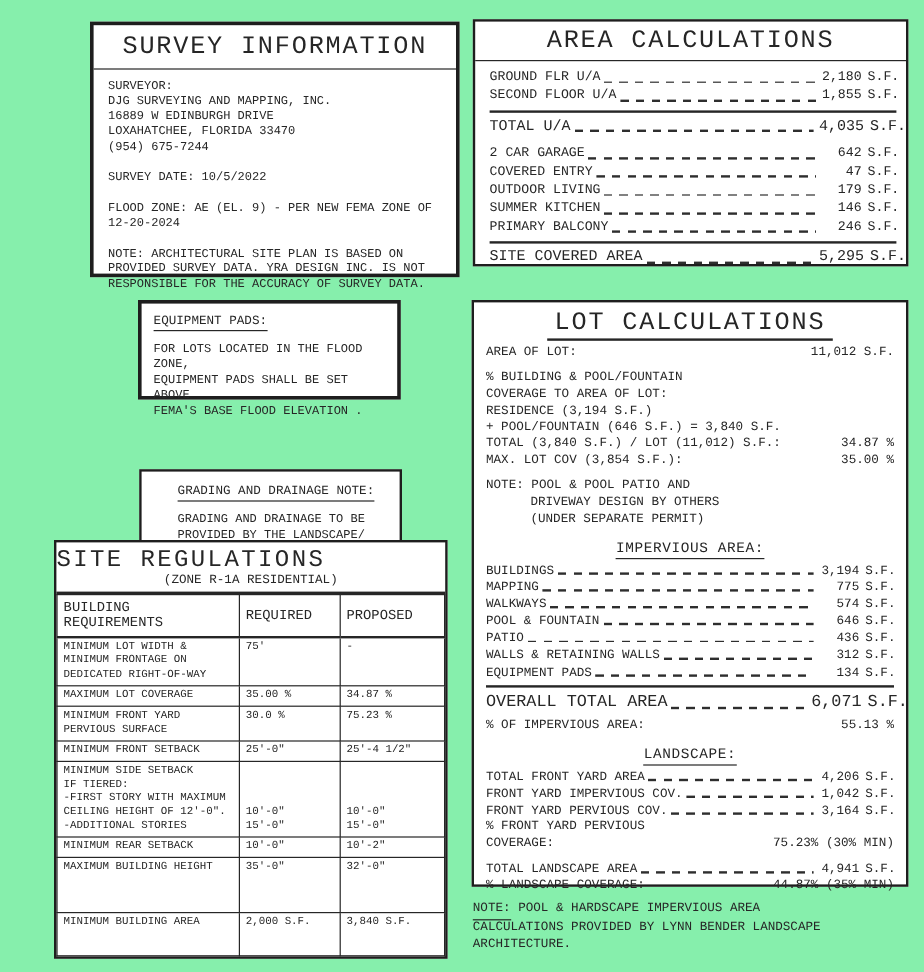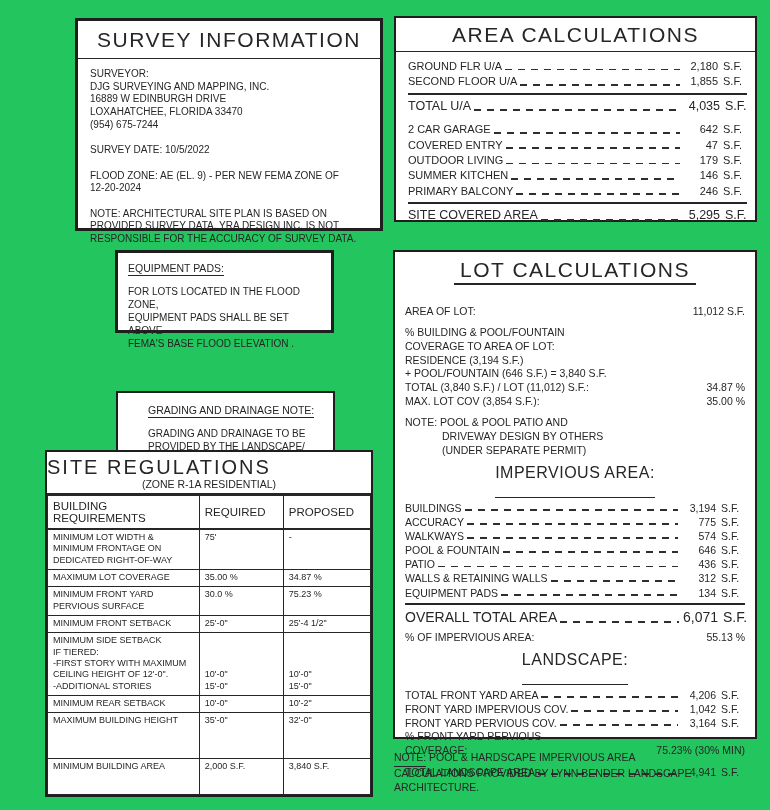--- a/index.html
+++ b/index.html
@@ -1,18 +1,18 @@
 <!DOCTYPE html>
 <html><head>
 <meta charset="utf-8">
 <style>
   html,body{margin:0;padding:0;background:#ffffff;}
   .sheet{
-    position:relative;width:770px;height:810px;background:#22c55e;
-    font-family:Liberation Sans, sans-serif;color:#262626;
+    position:relative;width:770px;height:810px;background:#86efac;
+    font-family:Liberation Mono, monospace;color:#262626;
     overflow:hidden;
   }
   .box{position:absolute;background:#fff;box-sizing:border-box;}
   .prewrap{white-space:pre-line;}
 
   
   .survey{left:75px;top:18px;width:308px;height:213px;border:3.5px solid #1e1e1e;}
   .survey .box-title{
     font-size:21px;letter-spacing:1.5px;text-align:center;
     padding:7px 0 6px;border-bottom:1.5px solid #262626;
@@ -46,33 +46,33 @@
   .equip .note-title{font-size:10.5px;margin-bottom:9px;}
   .equip .note-body{font-size:10px;line-height:1.3;}
   .underlined{display:inline-block;border-bottom:1.3px solid #262626;padding-bottom:1px;}
 
   .grading{left:116px;top:351px;width:219px;height:84px;border:2px solid #1e1e1e;padding:11px 10px 0 30px;margin-top:40px;}
   .grading .note-title{font-size:10.5px;margin-bottom:9px;}
   .grading .note-body{font-size:10px;line-height:1.3;}
 
   
   .lot{left:393px;top:250px;width:364px;height:489px;border:2.5px solid #1e1e1e;padding:6px 10px 0 10px;}
-  .lot .lot-title-wrap{text-align:center;margin-bottom:20px;}
+  .lot .lot-title-wrap{text-align:center;margin-bottom:4px;}
   .lot .lot-title{
     display:inline-block;font-size:21px;letter-spacing:1.5px;
     border-bottom:2px solid #262626;padding:0 6px 1px;
   }
   .kv-row{display:flex;justify-content:space-between;font-size:10.5px;line-height:1.32;}
   .lot .block{font-size:10.5px;line-height:1.32;}
   .lot .mt{margin-top:7px;}
   .hang{padding-left:37px;text-indent:-37px;white-space:pre-line;}
   .sub-head-wrap{text-align:center;margin:6px 0 3px;}
   .sub-head{
-    display:inline-block;font-size:16px;letter-spacing:0.5px;
-    border-bottom:1.4px solid #262626;padding-bottom:15px;
+    display:inline-block;font-size:12px;letter-spacing:0.5px;
+    border-bottom:1.4px solid #262626;padding-bottom:1px;
   }
   .lot .dash-row{font-size:10.5px;line-height:1.35;}
   .lot .total-row{font-size:14px;}
 
   
   .sitebox{left:45px;top:450px;width:328px;border:2.5px solid #1e1e1e;}
   .site-title{font-size:20px;letter-spacing:2px;padding-top:5px;line-height:1.05;}
   .site-sub{font-size:10.5px;text-align:center;padding-bottom:3px;border-bottom:2px solid #262626;}
   .sitebox table{border-collapse:collapse;width:100%;table-layout:fixed;}
   .sitebox th{
@@ -226,21 +226,21 @@
       <span class="sub-head">IMPERVIOUS AREA:</span>
     </div>
 
     <div class="dash-row">
       <span class="lbl">BUILDINGS</span>
       <span class="dashes"></span>
       <span class="val">3,194</span>
       <span class="unit">S.F.</span>
     </div>
     <div class="dash-row">
-      <span class="lbl">ACCURACY</span>
+      <span class="lbl">MAPPING</span>
       <span class="dashes"></span>
       <span class="val">775</span>
       <span class="unit">S.F.</span>
     </div>
     <div class="dash-row">
       <span class="lbl">WALKWAYS</span>
       <span class="dashes"></span>
       <span class="val">574</span>
       <span class="unit">S.F.</span>
     </div>
@@ -308,20 +308,24 @@
     <div class="kv-row">
       <span>COVERAGE:</span>
       <span>75.23% (30% MIN)</span>
     </div>
 
     <div class="dash-row mt">
       <span class="lbl">TOTAL LANDSCAPE AREA</span>
       <span class="dashes"></span>
       <span class="val">4,941</span>
       <span class="unit">S.F.</span>
+    </div>
+    <div class="kv-row">
+      <span>% LANDSCAPE COVERAGE:</span>
+      <span>44.87% (35% MIN)</span>
     </div>
   </section>
 
   <section class="box sitebox">
     <div class="site-title">SITE REGULATIONS</div>
     <div class="site-sub">(ZONE R-1A RESIDENTIAL)</div>
     <table>
       <colgroup>
           <col style="width:47%">
           <col style="width:26%">

